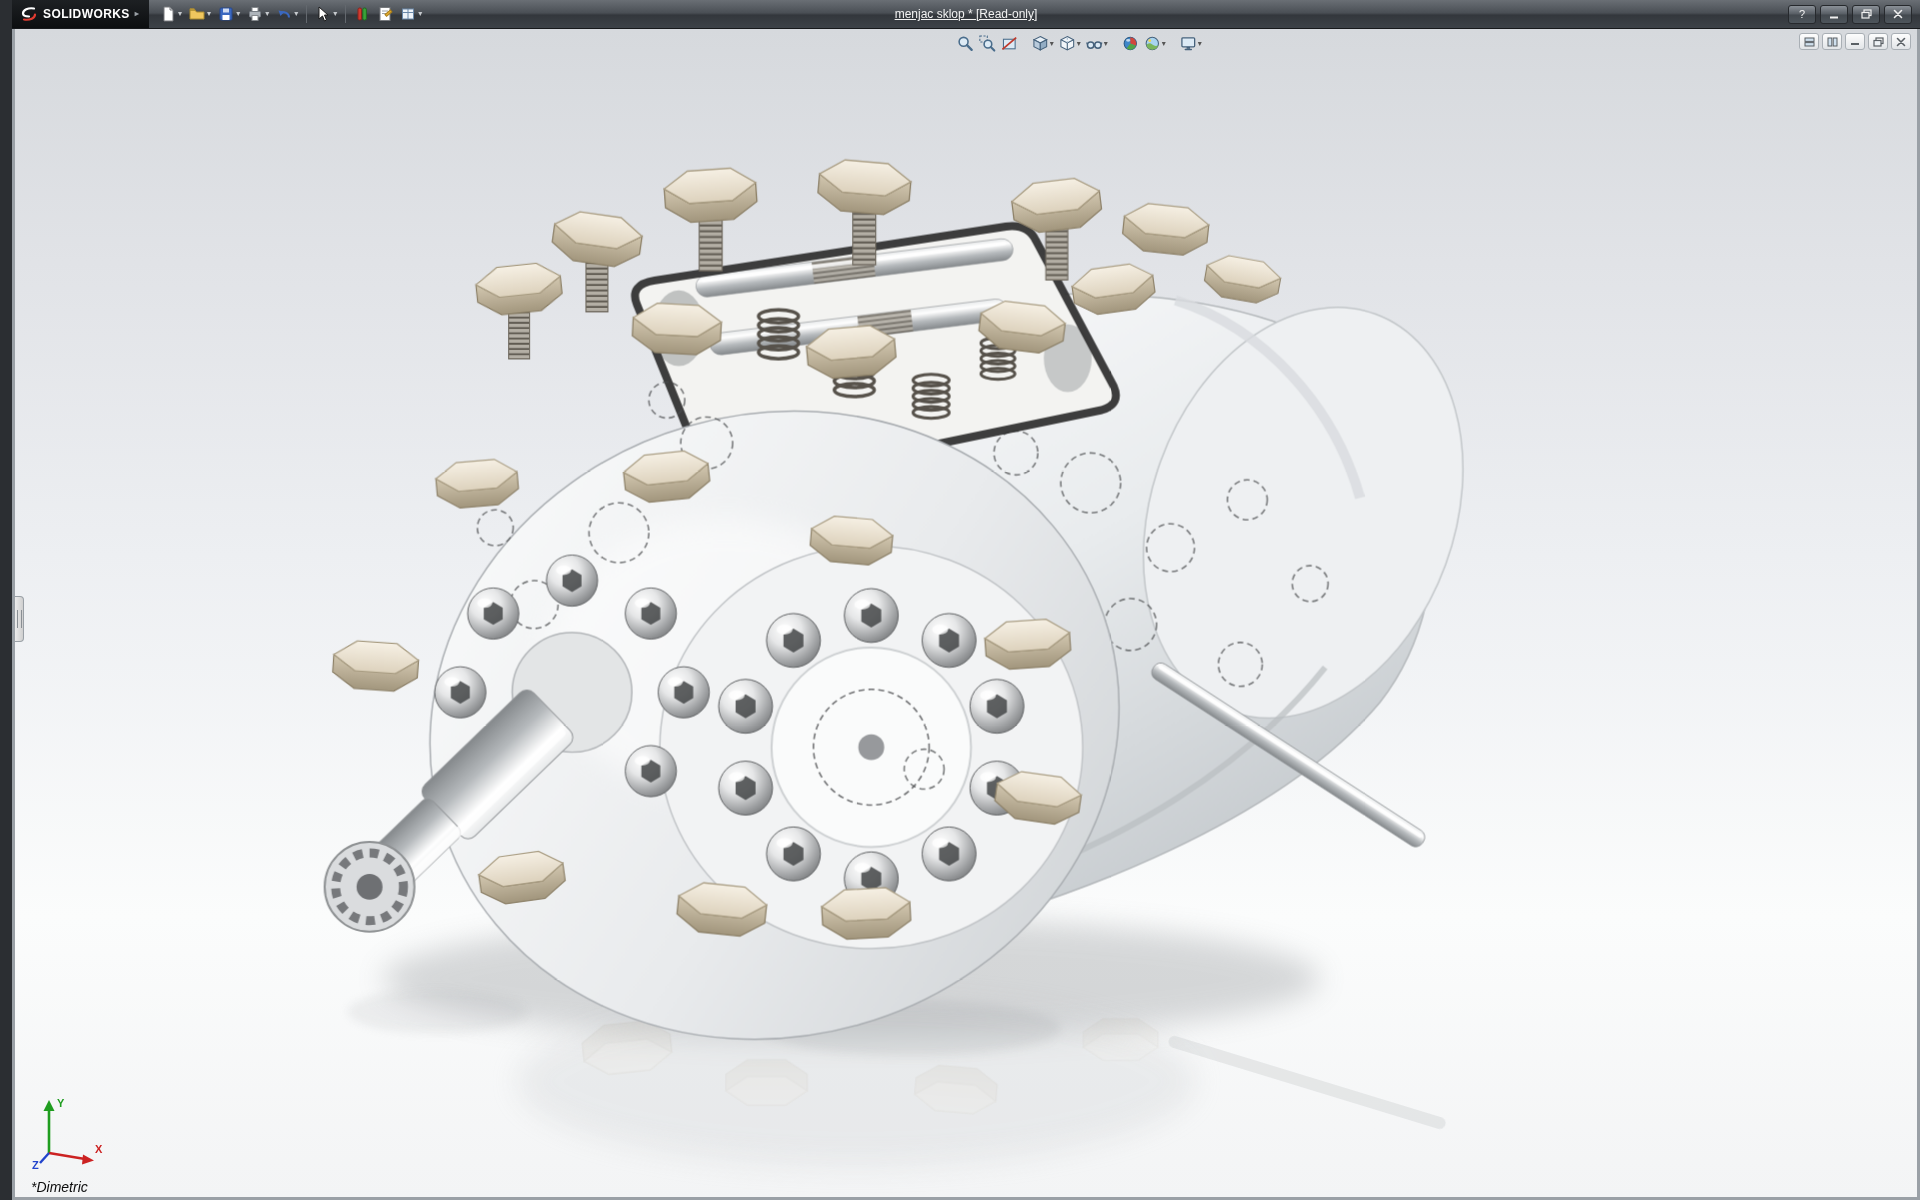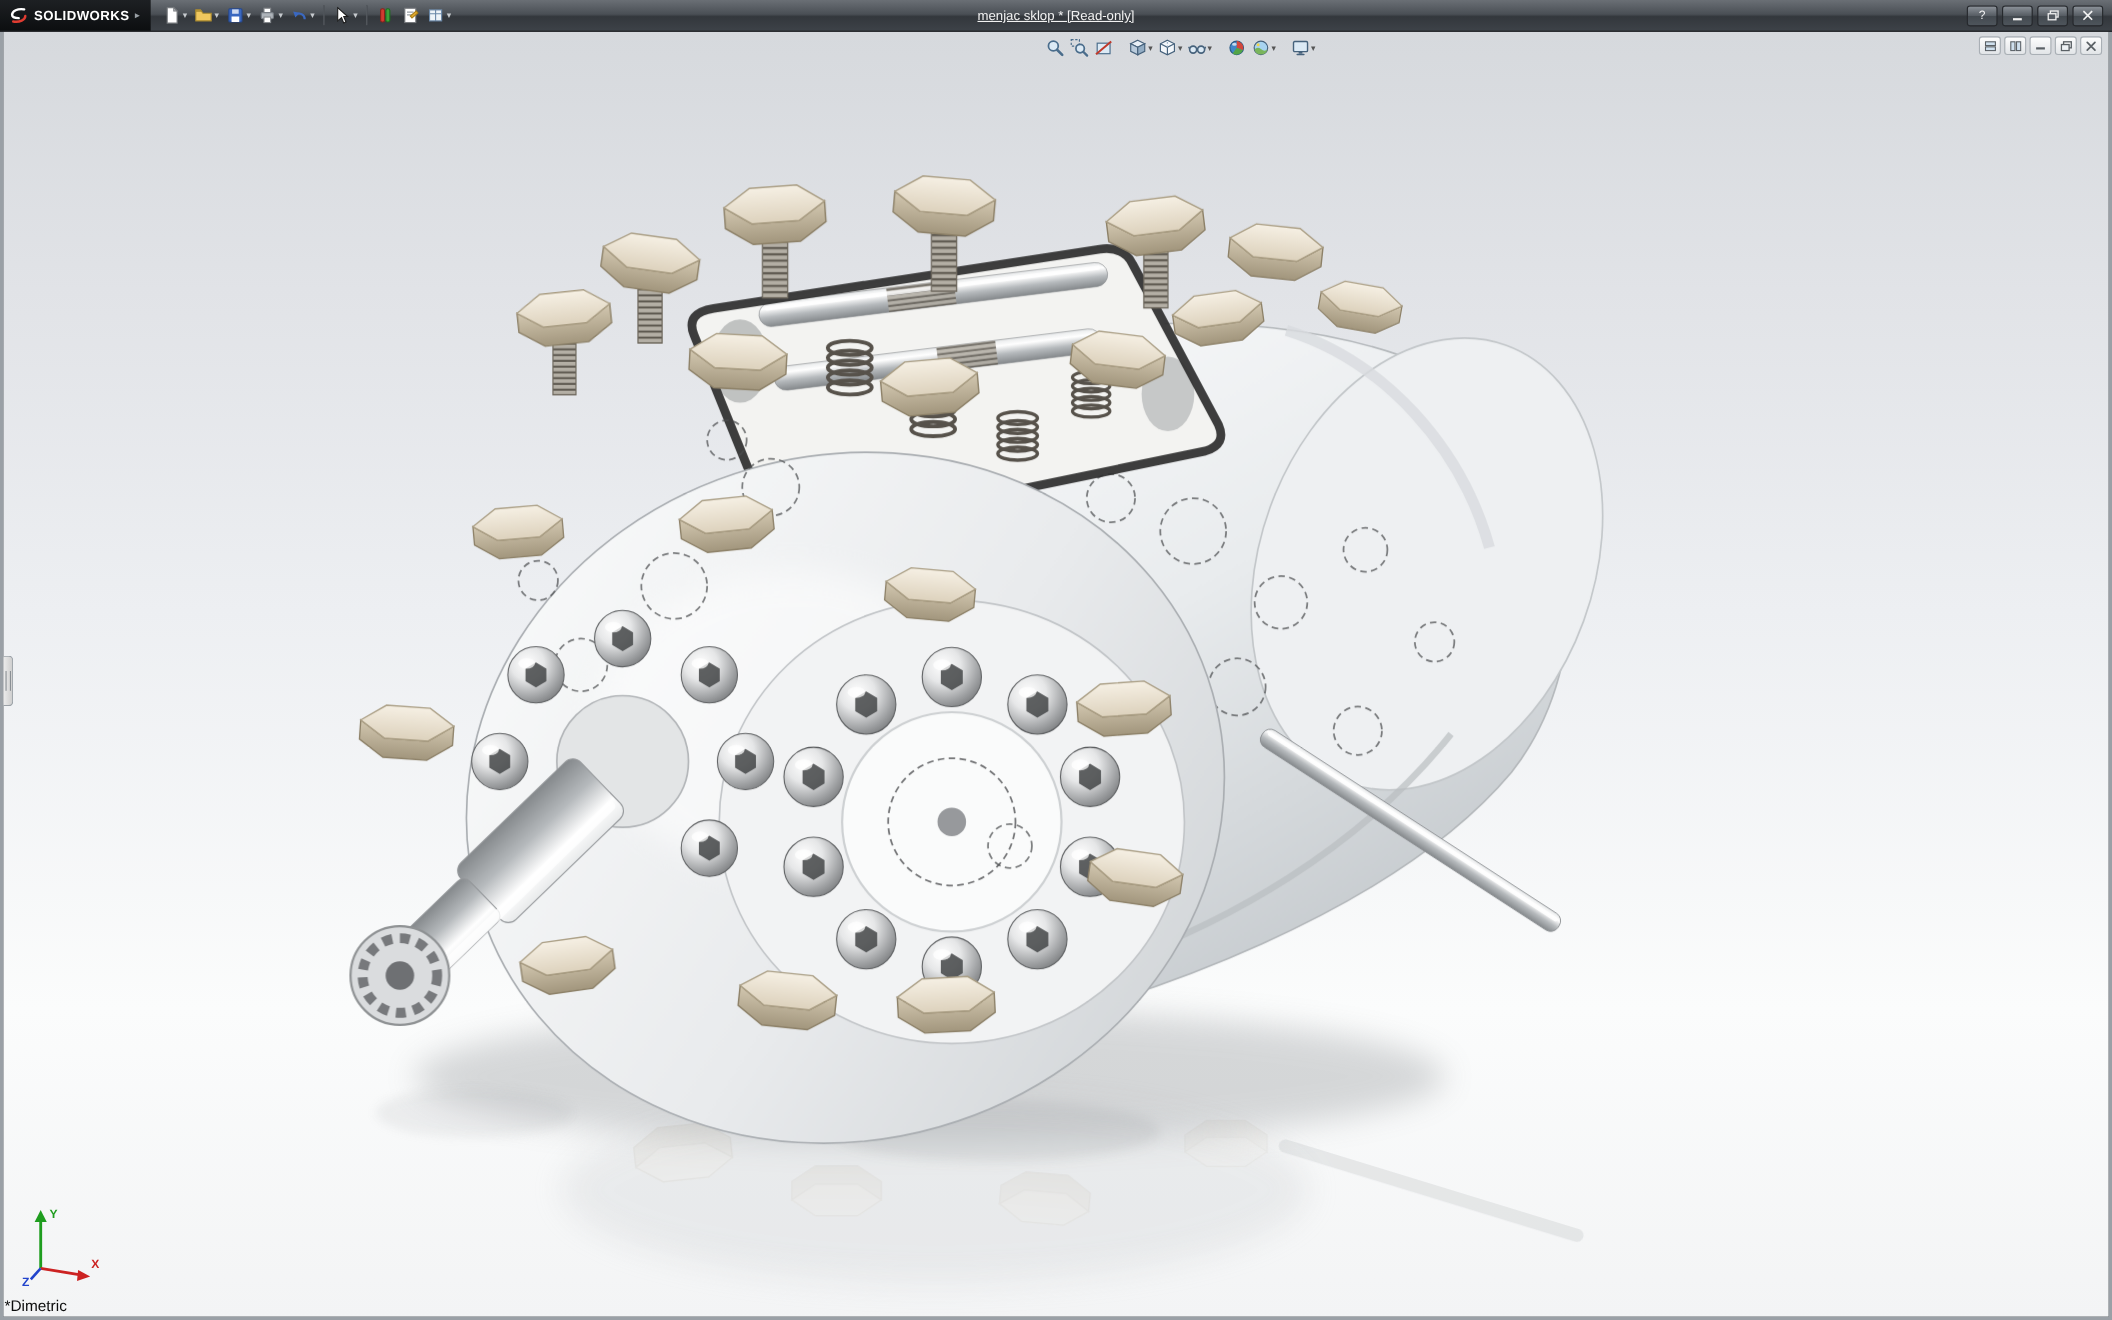--- a/index.html
+++ b/index.html
@@ -1,18 +1,18 @@
 <!DOCTYPE html>
 <html><head>
 <meta charset="utf-8">
 <style>
   * { margin:0; padding:0; box-sizing:border-box; }
   html,body { width:1920px; height:1200px; overflow:hidden;
     font-family:"Liberation Sans", sans-serif; background:#2b2e32; }
-  .app { width:1920px; height:1200px; display:flex; flex-direction:column; }
+  .app { width:1920px; height:1200px; display:flex; flex-direction:column;padding-left:12px; }
 
   
   .titlebar { height:29px; flex:0 0 29px; display:flex; align-items:center;
     background:linear-gradient(#6a6f75 0%, #4a4f55 46%, #33373c 54%, #3d4248 100%);
     border-bottom:1px solid #17191c; position:relative; color:#eee; }
   .brand { display:flex; align-items:center; gap:5px; height:100%;
     background:linear-gradient(#1d2023,#0c0e10); padding:0 10px 0 8px;
     font-weight:bold; font-size:12px; letter-spacing:.4px; color:#fff; }
   .brand .caret { color:#9aa0a6; }
   .tb { display:flex; align-items:center; gap:1px; padding:0 8px; }
@@ -43,21 +43,21 @@
 
   .model-svg { position:absolute; inset:0; width:100%; height:100%; }
 
   .left-tab { position:absolute; left:0; top:567px; width:9px; height:46px;
     background:linear-gradient(90deg,#ececec,#cfcfcf); border:1px solid #9aa0a6; border-left:none;
     border-radius:0 4px 4px 0; z-index:4; }
   .left-tab::after { content:""; display:block; width:3px; height:18px; margin:13px auto;
     border-left:1px solid #8a8f94; border-right:1px solid #8a8f94; }
 
   .triad { position:absolute; left:16px; bottom:26px; z-index:4; }
-  .view-label { position:absolute; left:1px; bottom:2px; font-size:14px; color:#0c0c0c; z-index:4; }
+  .view-label { position:absolute; left:16px; bottom:2px; font-size:14px; color:#0c0c0c; z-index:4;font-style:italic; }
 </style>
 </head>
 <body>
 
 <div class="app">
 
   <div class="titlebar">
     <div class="brand">
       <svg width="18" height="16" viewBox="0 0 18 16">
         <path d="M14 2.5 C8 1.5 3 4 3 7.5 C3 10 6 10.5 9 10.5" fill="none" stroke="#ffffff" stroke-width="2.2" stroke-linecap="round"></path>

